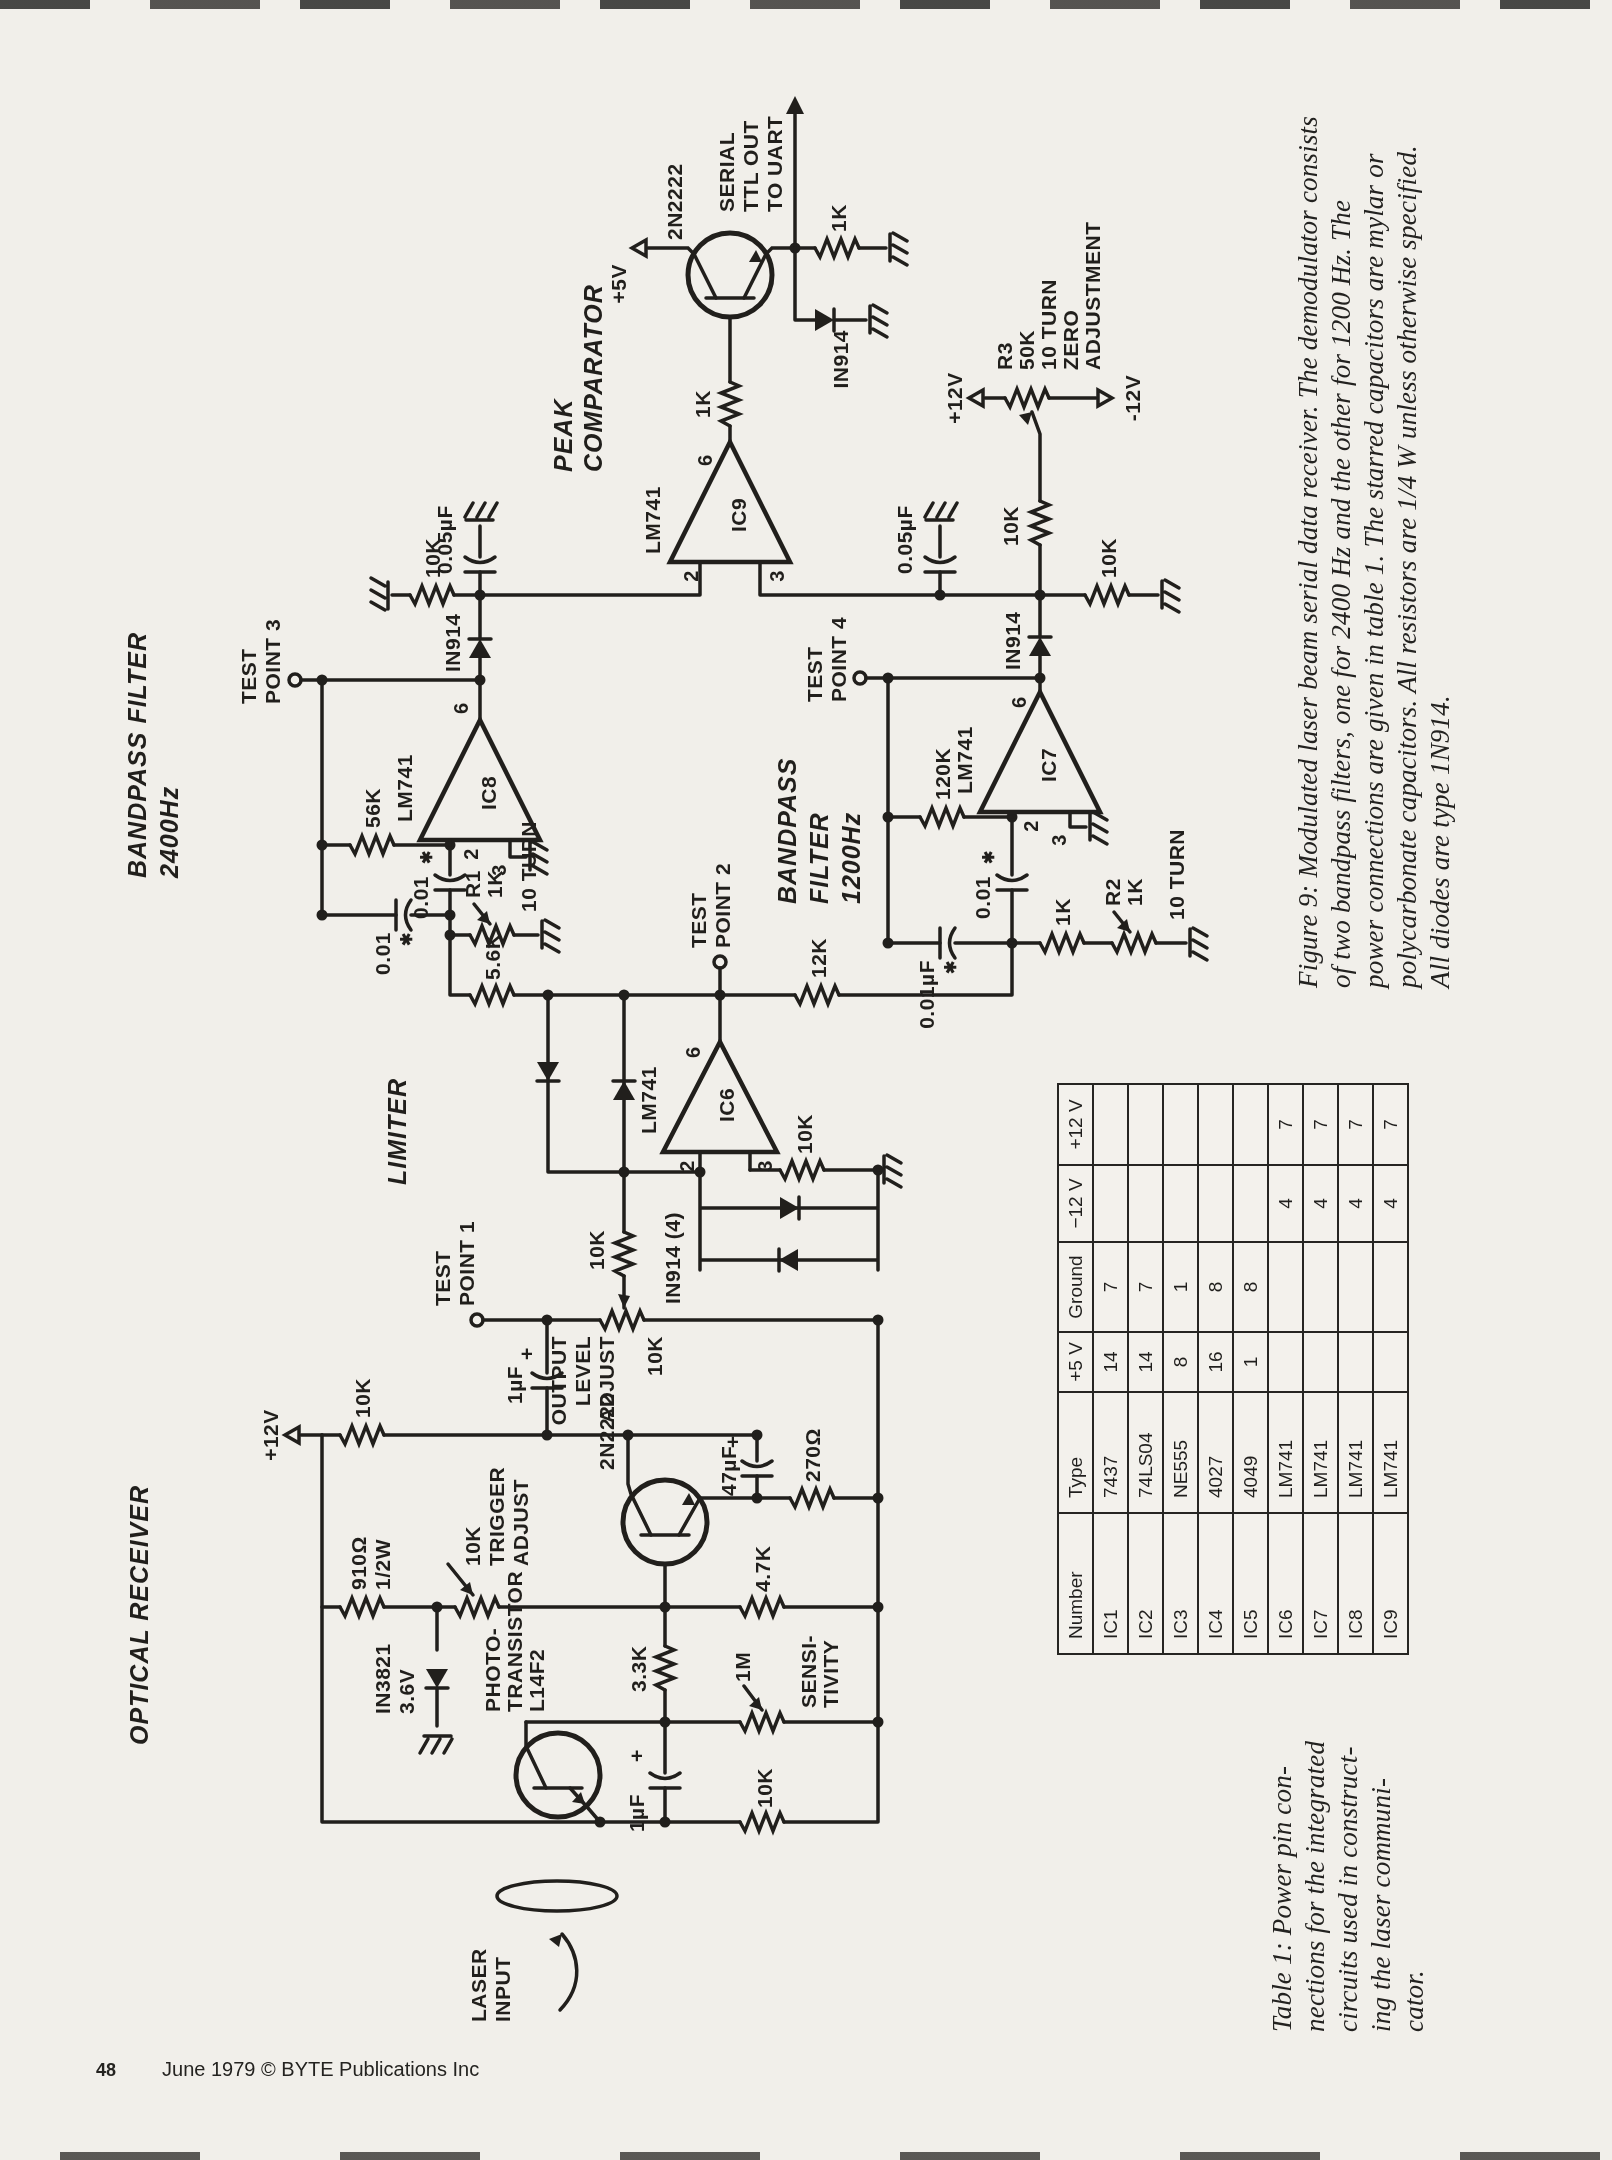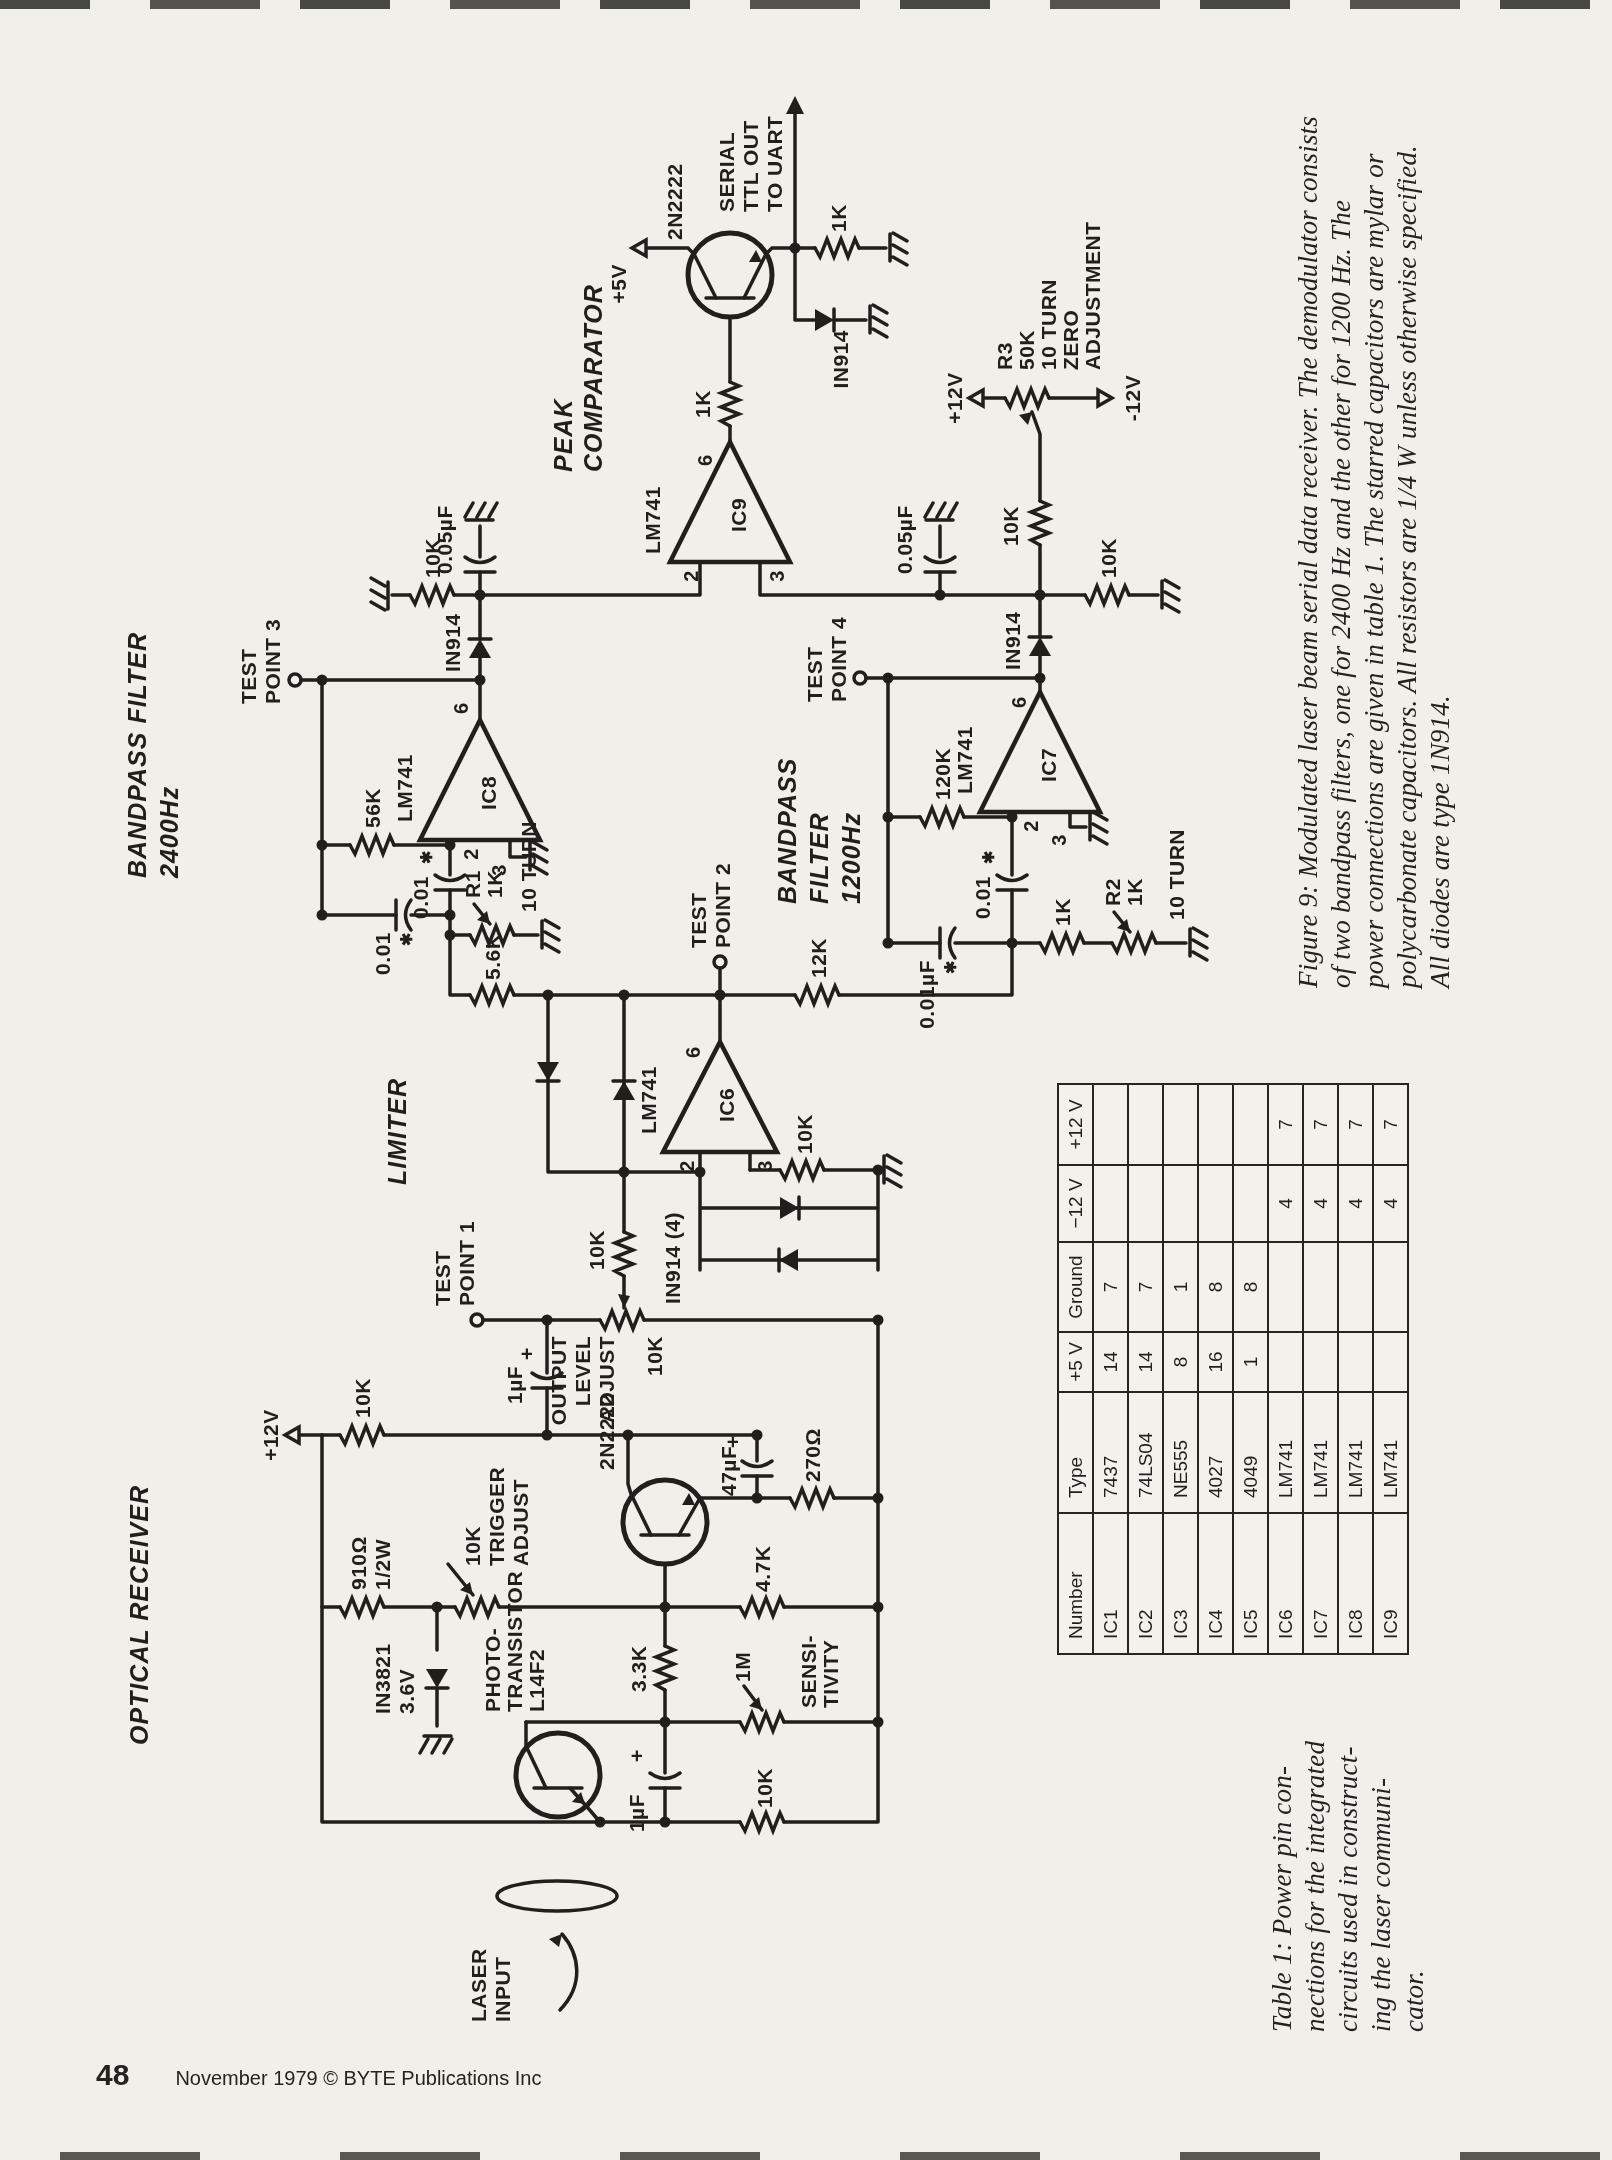--- a/index.html
+++ b/index.html
@@ -31,21 +31,21 @@
   #ptable td,#ptable th{border:2.5px solid #262522;font-size:19px;font-weight:normal;
       text-align:center;padding:0;height:33px;color:#201f1d;}
   #ptable .c0{width:125px;text-align:left;padding-left:14px;}
   #ptable .c1{width:105px;text-align:left;padding-left:14px;}
   #ptable .c2{width:58px;}#ptable .c3{width:88px;}#ptable .c4{width:75px;}#ptable .c5{width:79px;}
   .cap{position:absolute;font-style:italic;font-family:"Liberation Serif",serif;
        font-size:27px;line-height:33px;color:#232220;letter-spacing:.2px;}
   #figcap{left:1172px;top:1292px;width:940px;}
   #tabcap{left:128px;top:1266px;width:340px;}
   #footer{position:absolute;left:96px;top:2058px;font-size:20px;color:#242320;}
-  #footer b{font-size:30px;margin-right:46px;}
+  #footer b{font-size:18px;margin-right:46px;}
 </style>
 </head>
 <body>
 
 <div id="page">
   <div id="scan-top"></div>
   <div id="scan-bottom"></div>
 
   <div id="fig">
 
@@ -518,15 +518,15 @@
     <div id="tabcap" class="cap">
       <div>Table 1: Power pin con-</div>
       <div>nections for the integrated</div>
       <div>circuits used in construct-</div>
       <div>ing the laser communi-</div>
       <div>cator.</div>
     </div>
   </div>
 
   <div id="footer">
-    <b>48</b><span>November 1979 © BYTE Publications Inc</span>
+    <b>48</b><span>June 1979 © BYTE Publications Inc</span>
   </div>
 </div>
 
 </body></html>

